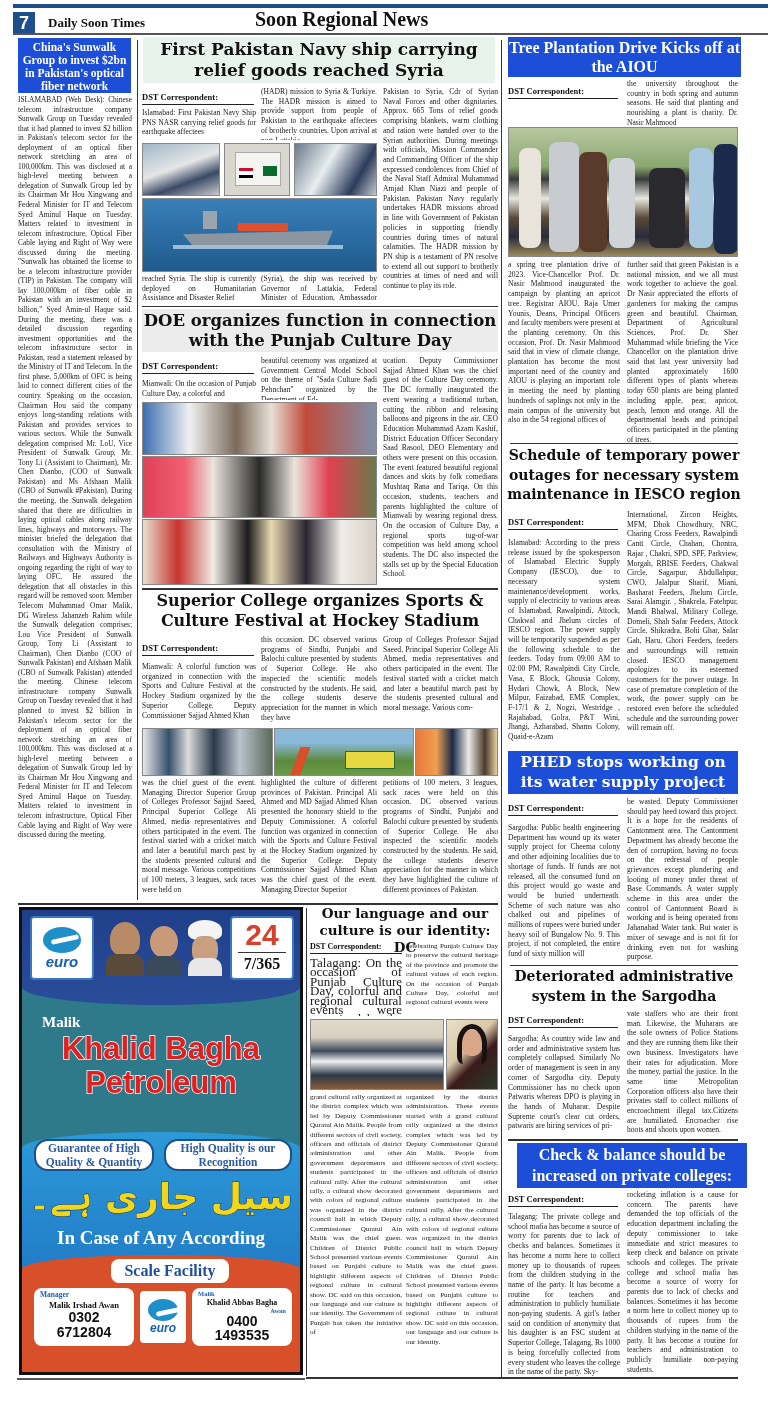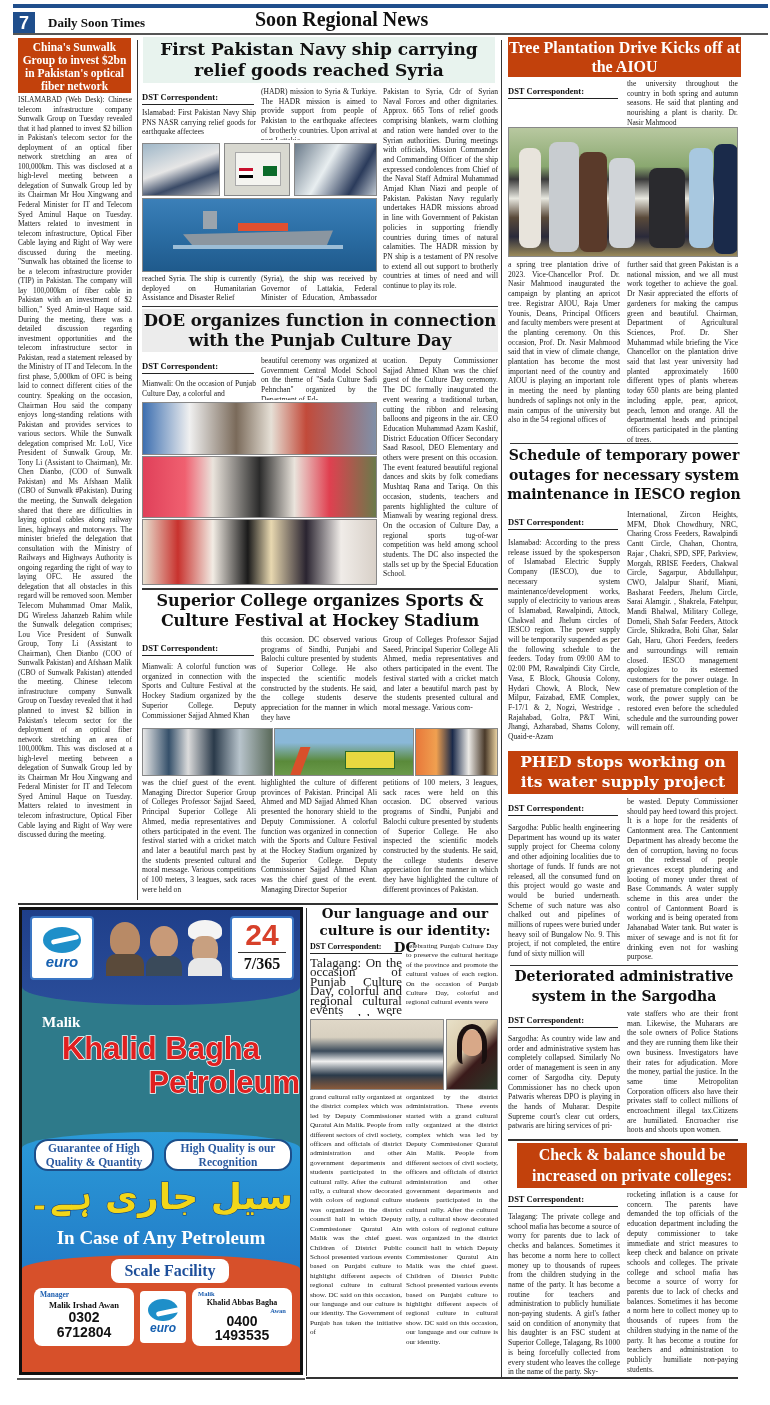--- a/index.html
+++ b/index.html
@@ -6,21 +6,21 @@
   html, body { width: 770px; height: 1405px; background: #ffffff; overflow: hidden; }
   body { position: relative; font-family: "DejaVu Serif", "Liberation Serif", serif; color: #111; }
   .abs { position: absolute; }
   .topbar { left: 13px; top: 4px; width: 755px; height: 4px; background: #1f4e8c; }
   .pagenum { left: 13px; top: 12px; width: 22px; height: 22px; background: #1f4e8c; color: #fff; font-family: "Liberation Sans", sans-serif; font-weight: bold; font-size: 18px; text-align: center; line-height: 22px; }
   .paper-name { left: 48px; top: 15px; font-family: "Liberation Serif", serif; font-weight: bold; font-size: 13px; }
   .section-title { left: 255px; top: 8px; font-family: "Liberation Serif", serif; font-weight: bold; font-size: 20px; text-align: right; }
   .head-rule { left: 13px; top: 33px; width: 755px; height: 2px; background: #555; }
   .vrule { width: 1px; background: #333; }
   .hl { font-family: "DejaVu Serif", serif; font-weight: bold; text-align: center; line-height: 1.05; }
-  .hl.black { background: #c2410c; color: #fff; }
+  .hl.black { background: #1d4ed8; color: #fff; }
   .hl.tint { background: #e8f3ee; color: #111; text-align: center; }
   .hl.grey { background: #ececec; color: #111; }
   .byline { font-family: "Liberation Serif", serif; font-weight: bold; font-size: 8.5px; border-bottom: 1px solid #222; padding-bottom: 2px; }
   .col { font-family: "Liberation Serif", serif; font-size: 7.6px; line-height: 9.7px; text-align: justify; color: #1a1a1a; overflow: hidden; hyphens: auto; }
   .photo { overflow: hidden; border: 1px solid #888; }
   .hrule { height: 1px; background: #333; }
   .ad { left: 19px; top: 907px; width: 284px; height: 468px; border: 3px solid #111; background: #2e7a8a; overflow: hidden; }
   .ad-logo { background: #fff; border: 2px solid #3a76c4; border-radius: 4px; display: flex; flex-direction: column; align-items: center; justify-content: center; }
   .euro-e { width: 38px; height: 26px; border-radius: 50%; background: #1e8fc9; position: relative; }
   .euro-e::after { content: ""; position: absolute; left: 8px; top: 10px; width: 28px; height: 5px; background: #fff; border-radius: 3px; transform: rotate(-12deg); }
@@ -104,26 +104,26 @@
     <div style="position:absolute;left:82px;top:2px;width:34px;height:20px;border-radius:50% 50% 30% 30%;background:#f4f4f4;"></div>
     <div style="position:absolute;left:86px;top:18px;width:26px;height:28px;border-radius:40%;background:#c8a080;"></div>
     <div style="position:absolute;left:82px;top:40px;width:34px;height:18px;background:#e8e8e8;border-radius:10px 10px 0 0;"></div>
   </div>
   <div class="abs ad-24" style="left:208px; top:6px; width:64px; height:64px;">
     <div style="font-family:'Liberation Sans',sans-serif;font-weight:bold;color:#d7402a;font-size:30px;line-height:34px;border-bottom:1px solid #333;margin:0 6px;">24</div>
     <div style="font-family:'Liberation Serif',serif;font-weight:bold;font-size:16px;line-height:22px;color:#111;">7/365</div>
   </div>
   <div class="abs" style="left:20px; top:104px; font-family:'Liberation Serif',serif; font-weight:bold; color:#fff; font-size:15px;">Malik</div>
   <div class="abs" style="left:0; top:122px; width:278px; text-align:center; font-family:'Liberation Sans',sans-serif; font-weight:bold; color:#e02020; font-size:31px; line-height:34px; -webkit-text-stroke:1.5px #fff; paint-order:stroke fill;">Khalid Bagha</div>
-  <div class="abs" style="left:0; top:156px; width:278px; text-align:right; font-family:'Liberation Sans',sans-serif; font-weight:bold; color:#e02020; font-size:31px; line-height:34px; -webkit-text-stroke:1.5px #fff; paint-order:stroke fill;">Petroleum</div>
+  <div class="abs" style="left:0; top:156px; width:278px; text-align:center; font-family:'Liberation Sans',sans-serif; font-weight:bold; color:#e02020; font-size:31px; line-height:34px; -webkit-text-stroke:1.5px #fff; paint-order:stroke fill;">Petroleum</div>
   <div class="abs" style="left:0; top:222px; width:278px; height:200px; background:linear-gradient(#2b9ad8,#1e6fc0); border-top-left-radius:50% 16px; border-top-right-radius:50% 16px;"></div>
   <div class="abs pill" style="left:12px; top:229px; width:120px; height:32px;">Guarantee of High Quality &amp; Quantity</div>
   <div class="abs pill" style="left:142px; top:229px; width:128px; height:32px;">High Quality is our Recognition</div>
   <div class="abs" dir="rtl" style="left:0; top:262px; width:278px; text-align:center; font-family:'DejaVu Sans',sans-serif; font-weight:bold; color:#f2d619; font-size:36px; line-height:50px; -webkit-text-stroke:1px #1a3a6a; paint-order:stroke fill;">سیل جاری ہے۔</div>
-  <div class="abs" style="left:0; top:317px; width:278px; text-align:center; font-family:'Liberation Serif',serif; font-weight:bold; color:#fff; font-size:19px;">In Case of Any Petroleum</div>
+  <div class="abs" style="left:0; top:317px; width:278px; text-align:center; font-family:'Liberation Serif',serif; font-weight:bold; color:#fff; font-size:19px;">In Case of Any According</div>
   <div class="abs" style="left:0; top:345px; width:278px; height:117px; background:#d7502a; border-top-left-radius:50% 14px; border-top-right-radius:50% 14px;"></div>
   <div class="abs" style="left:89px; top:349px; width:118px; height:24px; background:#fff; border-radius:8px; text-align:center; font-family:'Liberation Serif',serif; font-weight:bold; color:#1e4f9a; font-size:16px; line-height:24px;">Scale Facility</div>
   <div class="abs contact" style="left:12px; top:378px; width:100px; height:58px;">
     <div style="text-align:left;padding-left:6px;font-size:7.5px;font-weight:bold;color:#1e5fb0;line-height:10px;padding-top:2px;">Manager</div>
     <div style="font-size:8.5px;font-weight:bold;color:#111;line-height:10px;">Malik Irshad Awan</div>
     <div style="font-family:'Liberation Sans',sans-serif;font-size:14px;font-weight:bold;line-height:15px;color:#111;">0302</div>
     <div style="font-family:'Liberation Sans',sans-serif;font-size:14px;font-weight:bold;line-height:15px;color:#111;">6712804</div>
   </div>
   <div class="abs ad-logo" style="left:118px; top:381px; width:46px; height:52px; border:none;">
     <div class="euro-e" style="width:30px;height:22px;"></div>

